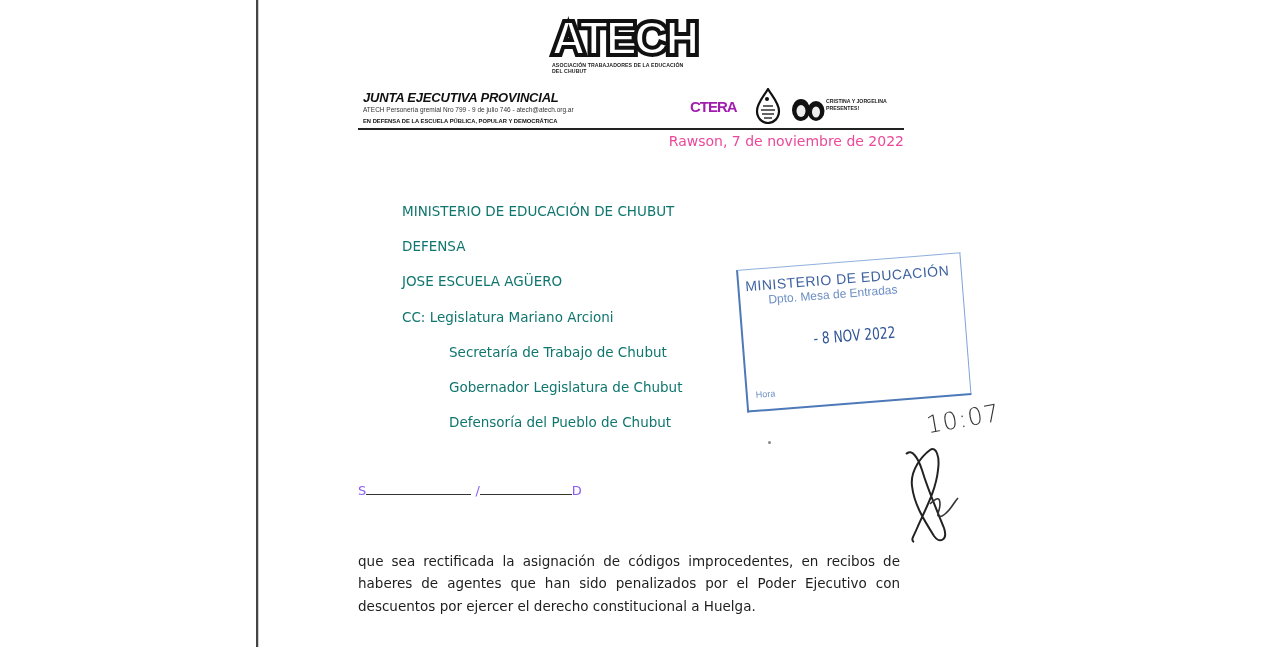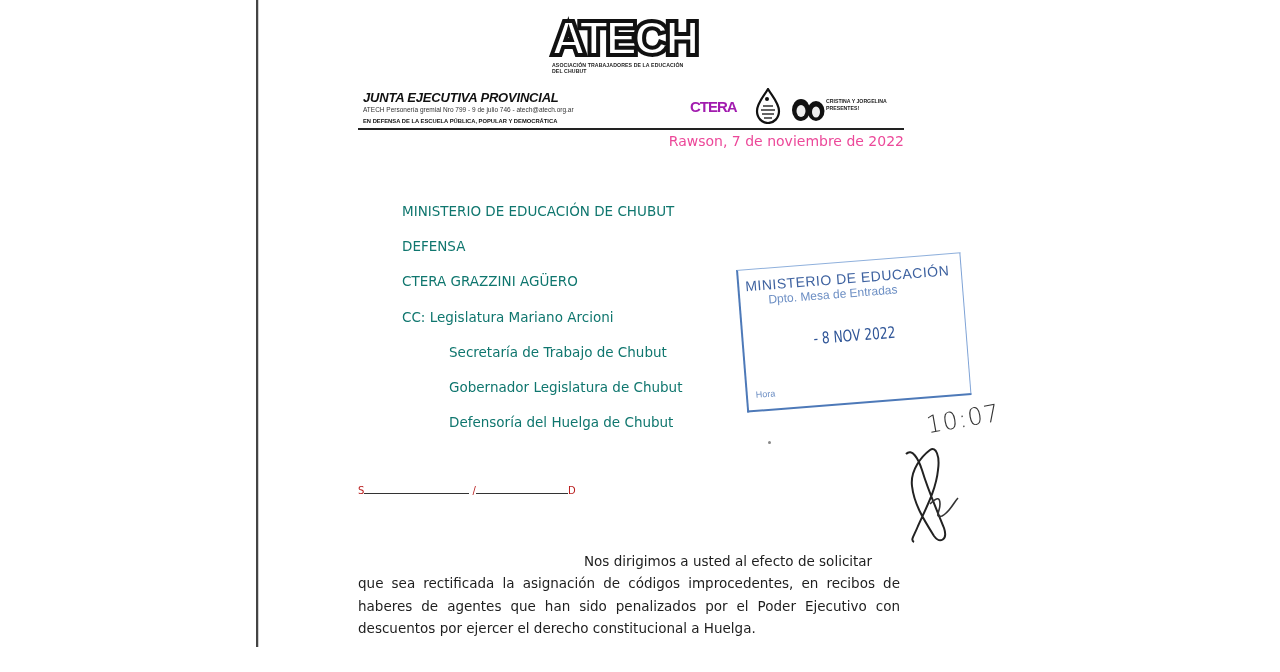--- a/index.html
+++ b/index.html
@@ -67,21 +67,21 @@
       font-family:"Liberation Sans", sans-serif; font-weight:700; font-size:5.2px; line-height:7px; color:#222;
     }
     .date-line {
       position:absolute; left:663px; top:133px; width:241px; text-align:right;
       font-size:14px; color:#ec4899; white-space:nowrap;
     }
     
     .addr { position:absolute; left:358px; font-size:13.5px; color:#0f766e; white-space:nowrap;margin-left:44px; }
     .addr.indent { left:405px; }
     
-    .sd { position:absolute; left:358px; top:483px; font-size:10px; color:#b91c1c; white-space:nowrap; }
+    .sd { position:absolute; left:358px; top:483px; font-size:13px; color:#8b5cf6; white-space:nowrap; }
     .sd .ln { display:inline-block; border-bottom:1.5px solid #333; vertical-align:baseline; height:10px; }
     
     .body-text {
       position:absolute; left:358px; top:550px; width:542px;
       font-size:13.5px; line-height:22.4px; color:#1e1e1e; text-align:justify;
       text-align-last:left;
     }
     .body-text .first { display:block; text-indent:226px; }
     
     .stamp {
@@ -139,33 +139,32 @@
   <div>CRISTINA Y JORGELINA</div>
   <div>PRESENTES!</div>
 </div>
 
 <div class="lh-rule"></div>
 
 <div class="date-line">Rawson, 7 de noviembre de 2022</div>
 
 <div class="addr" style="top:203px">MINISTERIO DE EDUCACIÓN DE CHUBUT</div>
 <div class="addr" style="top:238px">DEFENSA</div>
-<div class="addr" style="top:273px">CTERA GRAZZINI AGÜERO</div>
+<div class="addr" style="top:273px">JOSE ESCUELA AGÜERO</div>
 <div class="addr" style="top:309px">CC: Legislatura Mariano Arcioni</div>
 <div class="addr indent" style="top:344px">Secretaría de Trabajo de Chubut</div>
 <div class="addr indent" style="top:379px">Gobernador Legislatura de Chubut</div>
-<div class="addr indent" style="top:414px">Defensoría del Huelga de Chubut</div>
+<div class="addr indent" style="top:414px">Defensoría del Pueblo de Chubut</div>
 
 <div class="sd">
   <span>S</span><span class="ln" style="width:105px"></span>
   <span>/</span><span class="ln" style="width:92px"></span><span>D</span>
 </div>
 
 <div class="body-text">
-  <span class="first">Nos dirigimos a usted al efecto de solicitar</span>
   <span>que sea rectificada la asignación de códigos improcedentes, en recibos de haberes de agentes que han sido penalizados por el Poder Ejecutivo con descuentos por ejercer el derecho constitucional a Huelga.</span>
 </div>
 
 <div class="stamp">
   <div class="stamp-l1">MINISTERIO DE EDUCACIÓN</div>
   <div class="stamp-l2">Dpto. Mesa de Entradas</div>
   <div class="stamp-date">- 8 NOV 2022</div>
   <div class="stamp-hora">Hora</div>
 </div>
 

